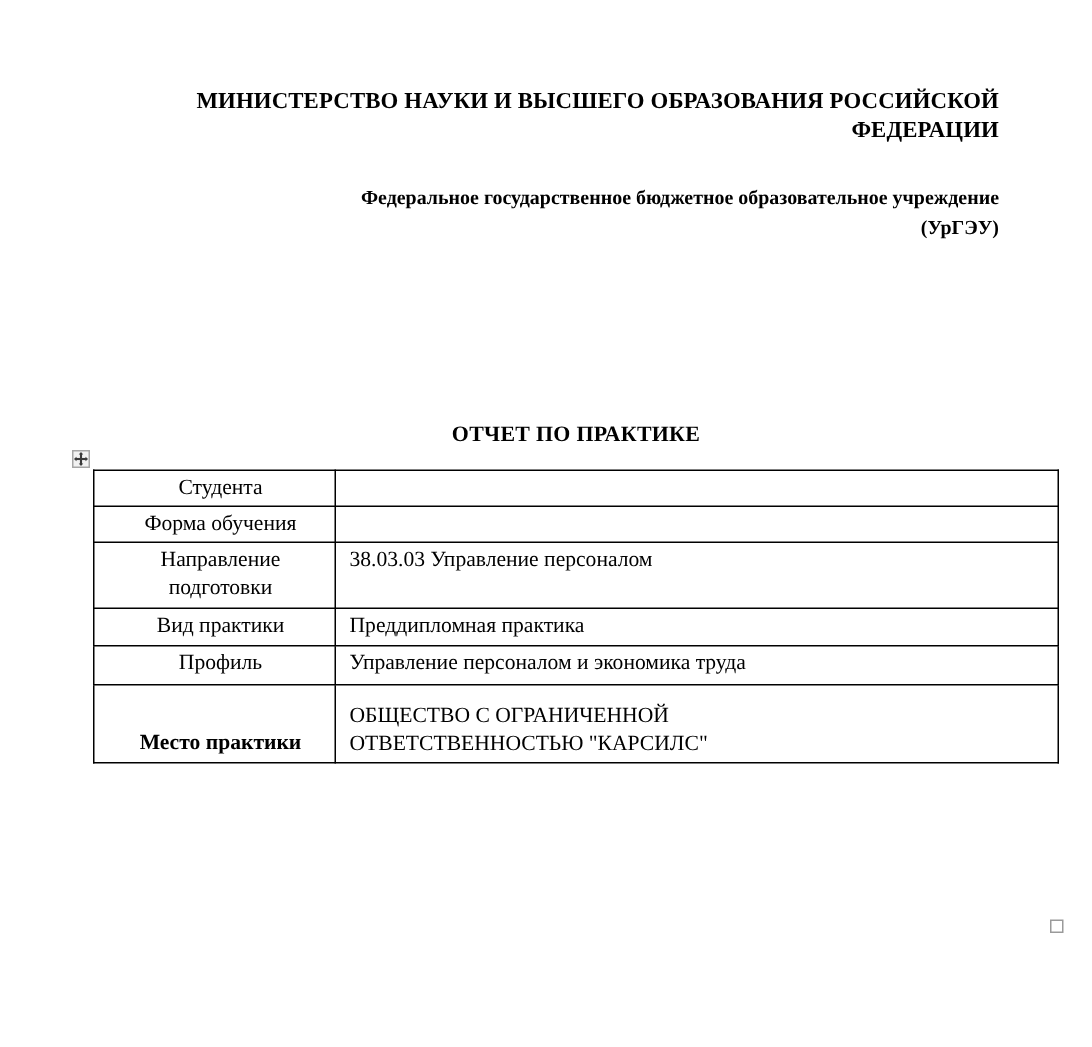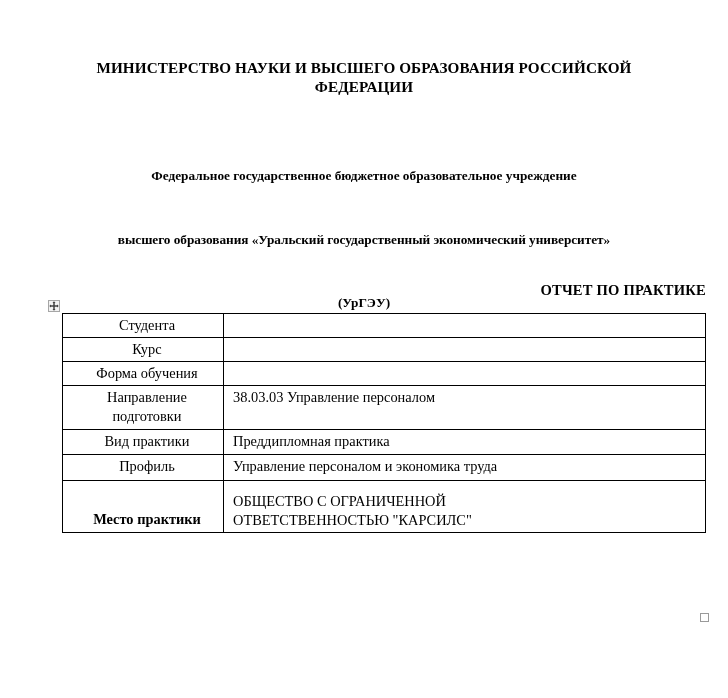--- a/index.html
+++ b/index.html
@@ -23,52 +23,51 @@
     inset: 0;
     background: #ffffff;
   }
 
   
   .header-block {
     position: absolute;
     left: 62px;
     top: 58px;
     width: 604px;
-    text-align: center;
+    text-align: right;
   }
   .ministry-title {
     font-weight: bold;
     font-size: 15.2px;
     line-height: 19px;
     letter-spacing: 0.1px;
     margin: 0;
   }
   .university-block {
     margin: 0;
     padding-top: 26px;
     font-weight: bold;
     font-size: 13.3px;
     line-height: 19.5px;
   }
   .univ-line {
     display: block;
     white-space: nowrap;
-    margin-top: 44px;
   }
   .univ-line.l2 {
     letter-spacing: -0.05px;
   }
 
   
   .report-title {
     position: absolute;
     left: 62px;
     top: 281px;
     width: 644px;
-    text-align: right;
+    text-align: center;
     font-weight: bold;
     font-size: 14.6px;
     line-height: 18px;
     letter-spacing: 0.2px;
   }
 
   
   .table-move-handle {
     position: absolute;
     left: 48px;
@@ -145,21 +144,20 @@
 </head>
 <body>
 
 <div class="page">
 
   <div class="header-block">
     <div class="ministry-title">МИНИСТЕРСТВО НАУКИ И ВЫСШЕГО ОБРАЗОВАНИЯ РОССИЙСКОЙ ФЕДЕРАЦИИ</div>
 
     <div class="university-block">
       <span class="univ-line l1">Федеральное государственное бюджетное образовательное учреждение</span>
-      <span class="univ-line l2">высшего образования «Уральский государственный экономический университет»</span>
       <span class="univ-line l3">(УрГЭУ)</span>
     </div>
   </div>
 
   <div class="report-title">ОТЧЕТ ПО ПРАКТИКЕ</div>
 
   <div class="table-move-handle">
     <svg viewBox="0 0 10 10" xmlns="http://www.w3.org/2000/svg" aria-hidden="true">
       <g fill="#3a3a3a">
         <rect x="4.3" y="1.4" width="1.4" height="7.2"></rect>
@@ -177,28 +175,20 @@
 
       <tr style="height:24px">
         <td class="label">
           <span>Студента</span>
         </td>
         <td class="value empty-cell">
           <span></span>
         </td>
       </tr>
 
-      <tr style="height:24px">
-        <td class="label">
-          <span>Курс</span>
-        </td>
-        <td class="value empty-cell">
-          <span></span>
-        </td>
-      </tr>
 
       <tr style="height:24px">
         <td class="label">
           <span>Форма обучения</span>
         </td>
         <td class="value empty-cell">
           <span></span>
         </td>
       </tr>
 

